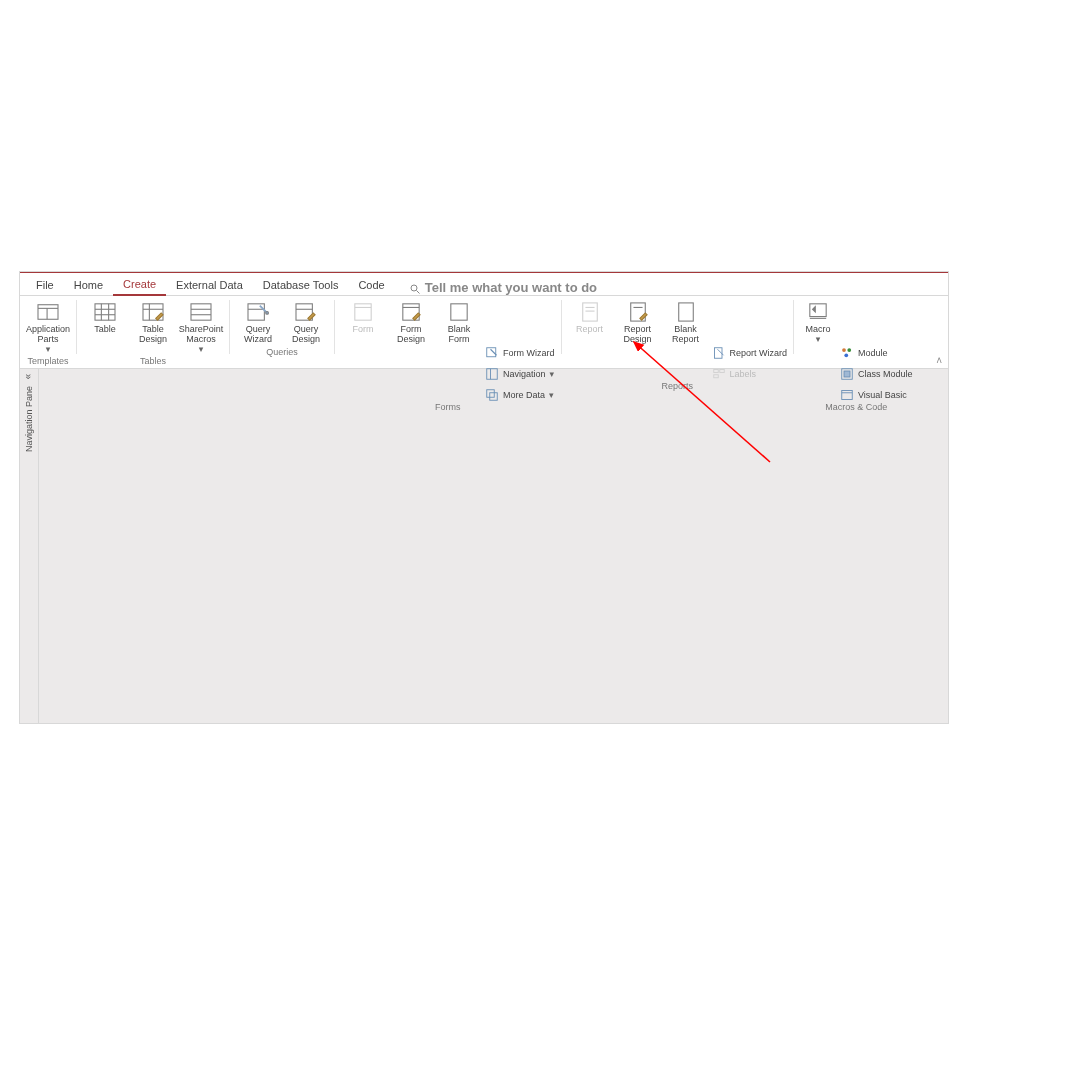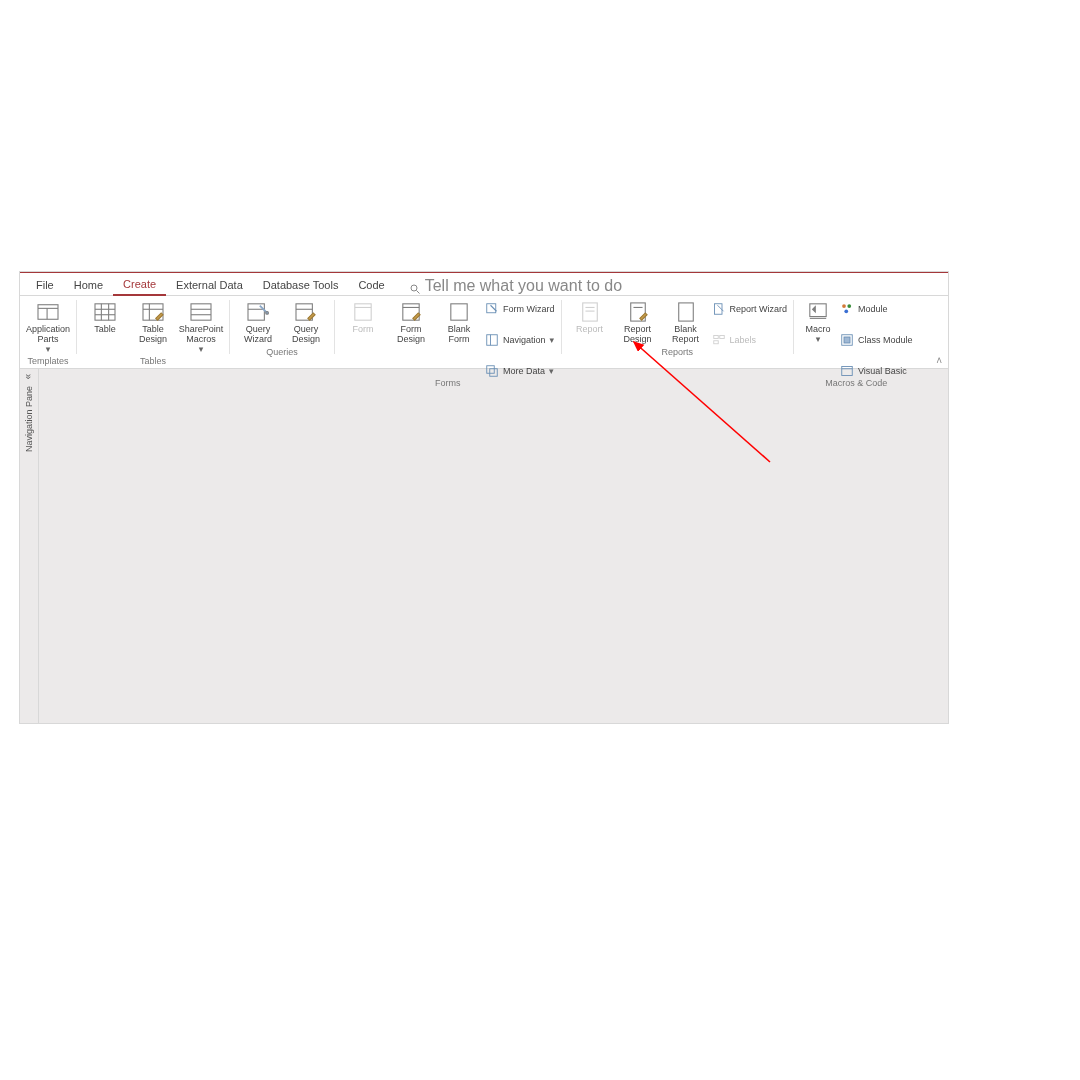--- a/index.html
+++ b/index.html
@@ -43,21 +43,22 @@
   }
   .ribbon-tab.active.under {
     border-bottom: 2px solid #a4373a;
     margin-bottom: -1px;
   }
   .search-wrap {
     display: flex;
     align-items: flex-end;
     margin-left: 14px;
     color: #888;
-    font-size: 16px;
+    font-size: 13px;
+    font-weight: bold;
   }
   .search-wrap svg { margin-right: 4px; }
 
   
   .ribbon-body {
     display: flex;
     height: 72px;
     background: #fff;
     border-bottom: 1px solid #d8d8d8;
     position: relative;
@@ -109,22 +110,23 @@
     color: #7f7f7f;
   }
   .vbtn.disabled .ico { color: #d0d0d0; }
   .vbtn .lbl { white-space: pre-line; }
   .drop-mark { font-size: 9px; color: #666; }
 
   
   .stacked-list {
     display: flex;
     flex-direction: column;
-    gap: 17px;
+    gap: 7px;
     padding-top: 2px;
+    margin-top: 44px;
   }
   .hbtn {
     display: flex;
     align-items: center;
     gap: 4px;
     font-size: 9px;
     color: #444;
     padding: 1px 2px;
     cursor: pointer;
   }

